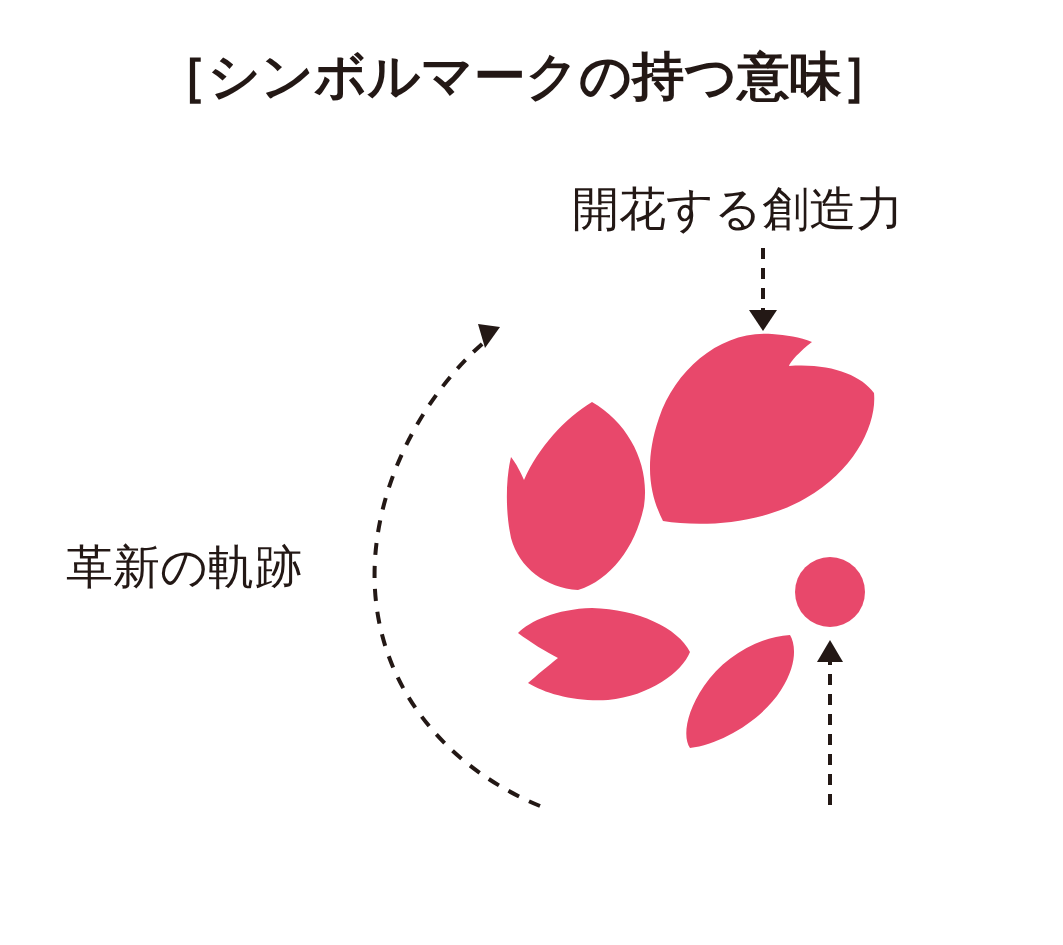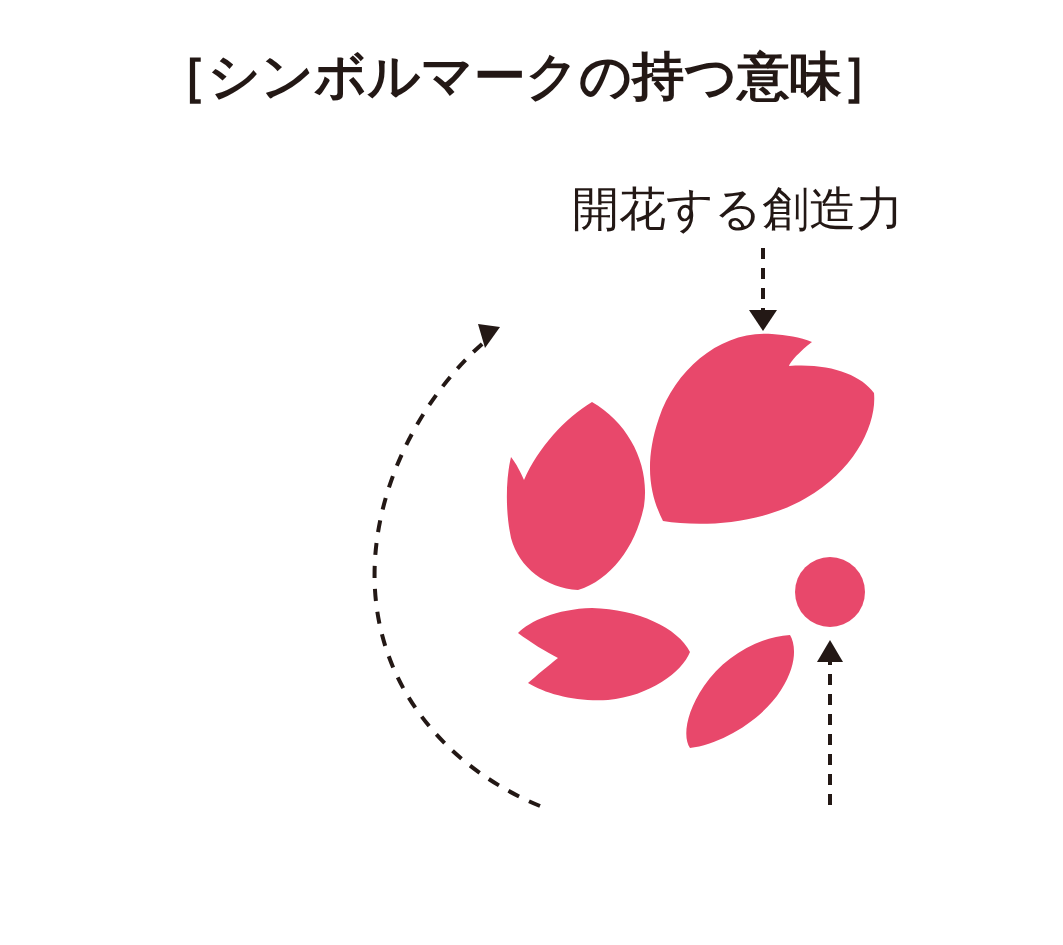--- a/index.html
+++ b/index.html
@@ -126,15 +126,16 @@
                  C 448 768, 381 690, 375 590
                  C 369 490, 424 392, 489 338" fill="none" stroke="#231815" stroke-width="4" stroke-dasharray="12 11" stroke-linecap="butt"></path>
         <polygon points="478,324 500,327 485,348" fill="#231815"></polygon>
       </g>
 
     </g>
   </svg>
 
   <div class="label" id="label-bloom">開花する創造力</div>
 
+  <div class="label" id="label-trajectory">革新の軌跡</div>
 
 
 </div>
 
 </body></html>

